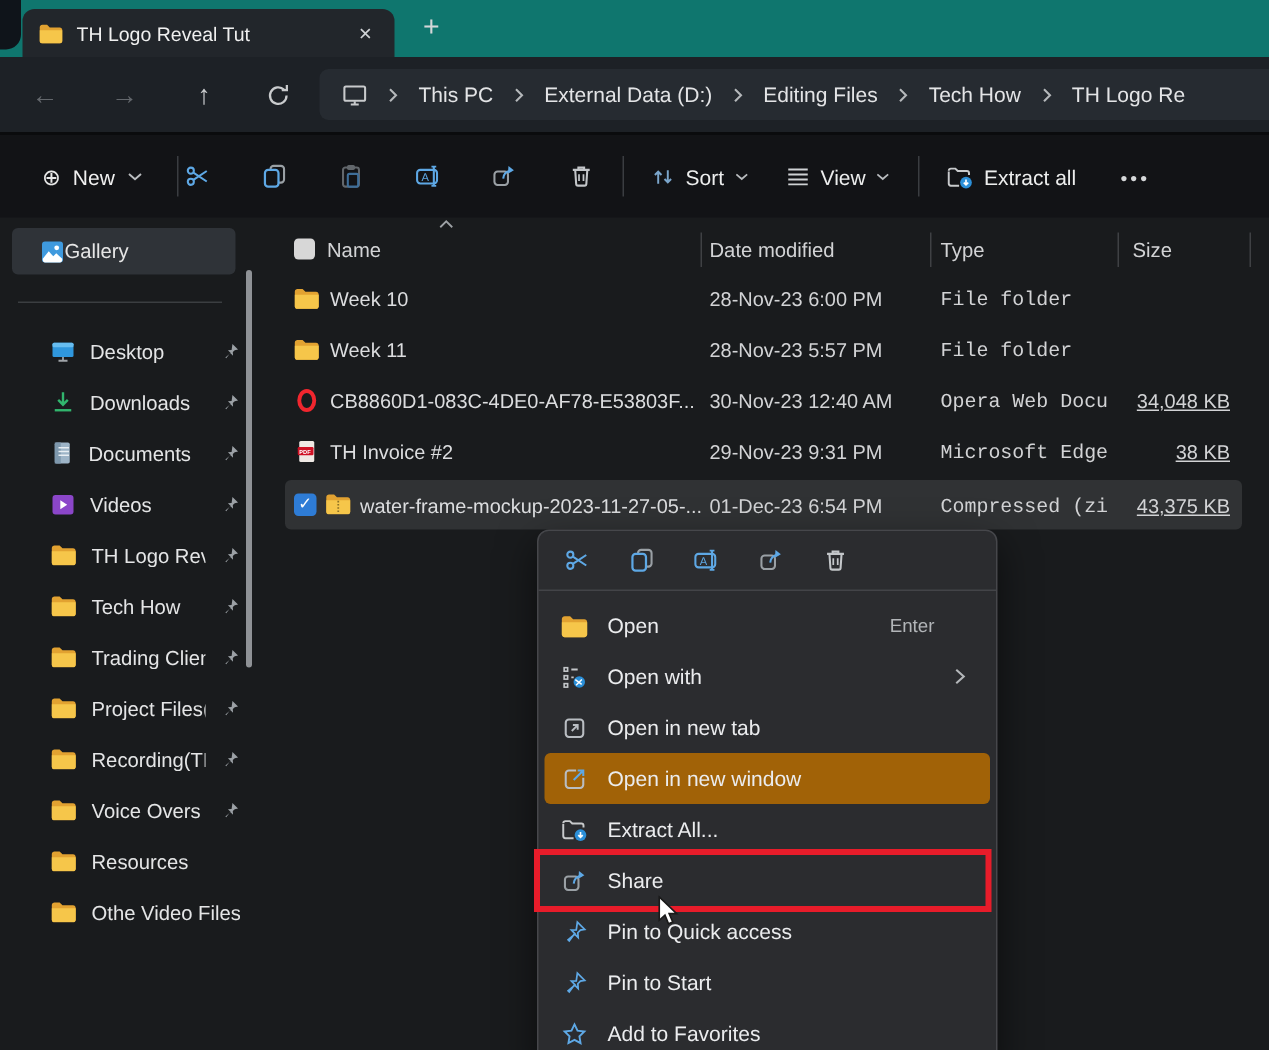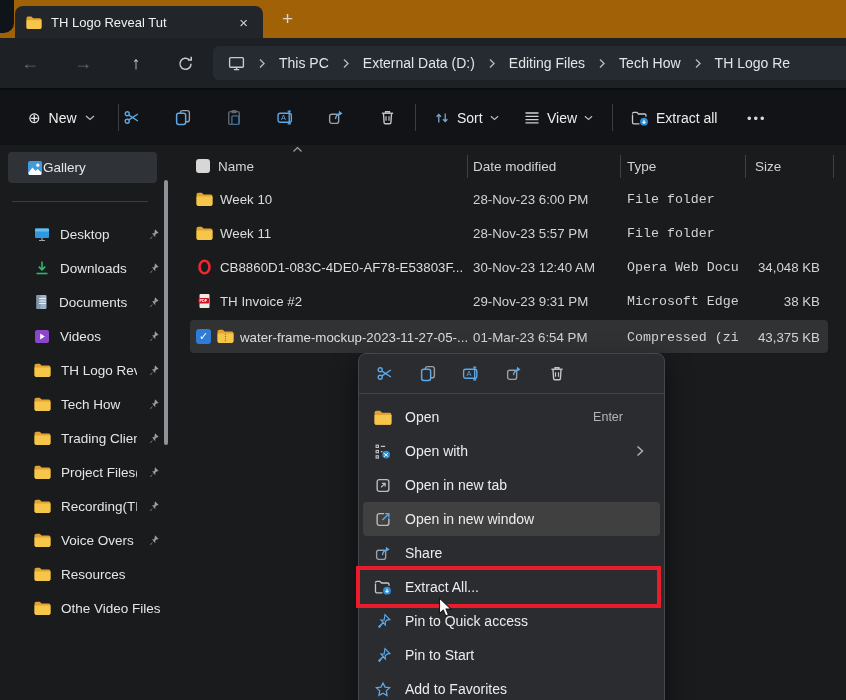--- a/index.html
+++ b/index.html
@@ -6,21 +6,21 @@
   html,body { margin:0; padding:0; }
   body {
     width:846px; height:700px; position:relative; overflow:hidden;
     background:#191b1d; color:#e6e6e6;
     font-family:"Liberation Sans", sans-serif; font-size:13.5px;
     -webkit-font-smoothing:antialiased;
   }
   svg { display:block; }
 
   
-  .tabbar { position:absolute; left:0; top:0; width:846px; height:38px; background:#a16207; }
+  .tabbar { position:absolute; left:0; top:0; width:846px; height:38px; background:#0f766e; }
   .corner-sliver { position:absolute; left:0; top:0; width:14px; height:33px; background:#0f141a; border-radius:0 0 10px 0; }
   .tab { position:absolute; left:15px; top:6px; width:248px; height:32px; background:#22262b;
          border-radius:8px 8px 0 0; display:flex; align-items:center; gap:9px; padding:0 10px 0 11px; }
   .tab-title { flex:1; font-size:13px; color:#f0f0f0; white-space:nowrap; overflow:hidden; }
   .tab-close { color:#cfd2d5; font-size:15px; line-height:1; padding:2px 5px; border-radius:4px; }
   .newtab-btn { position:absolute; left:276px; top:7px; color:#d4d6d8; font-size:19px; line-height:24px; padding:0 6px; }
 
   
   .navbar { position:absolute; left:0; top:38px; width:846px; height:52px; background:#1d2126; border-bottom:2px solid #0a0b0d; }
   .nav-btns { position:absolute; left:18px; top:0; height:50px; display:flex; align-items:center; gap:29px; font-size:18px; }
@@ -58,35 +58,35 @@
   .filelist { position:absolute; left:170px; top:145px; width:676px; height:555px; }
   .col-div { position:absolute; top:10px; width:1px; height:23px; background:#3f4144; }
   .hdr { position:absolute; top:5px; height:33px; font-size:13.5px; color:#d2d3d5; display:flex; align-items:center; }
   .hdr-caret { position:absolute; left:122px; top:1px; }
   .hdr-check { position:absolute; left:26px; top:14px; width:14px; height:14px; background:#d7d7d7; border-radius:3px; }
   .frow { position:absolute; left:0; width:676px; height:34px; }
   .fcell { position:absolute; top:0; height:34px; display:flex; align-items:center; font-size:13.3px; color:#dcdddf; white-space:nowrap; overflow:hidden; }
   .fcell.name { left:50px; width:252px; }
   .fcell.date { left:303px; width:150px; color:#d2d3d5; }
   .fcell.type { left:457px; width:112px; color:#d2d3d5;font-family:Liberation Mono, monospace; }
-  .fcell.size { left:560px; width:90px; justify-content:flex-end; color:#d2d3d5; }
+  .fcell.size { left:560px; width:90px; justify-content:flex-end; color:#d2d3d5;text-decoration:underline; }
   .ficon { position:absolute; left:26px; top:9px; width:17px; height:16px; }
   .sel-bg { position:absolute; left:20px; top:0; width:638px; height:33px; background:#303234; border-radius:4px; }
   .sel-check { position:absolute; left:26px; top:9px; width:15px; height:15px; background:#2e7cd6; border-radius:3px;
                color:#fff; font-size:11px; line-height:15px; text-align:center; }
   .sel-icon { position:absolute; left:47px; top:9px; }
   .sel-name { left:70px !important; width:232px !important; }
 
   
   .cmenu { position:absolute; left:358px; top:353px; width:307px; height:360px; background:#2b2c2f;
            border:1px solid #46474b; border-radius:8px; box-shadow:0 10px 26px rgba(0,0,0,.55); }
   .cmenu-iconrow { height:40px; display:flex; align-items:center; gap:25px; padding-left:17px; border-bottom:1px solid #434448; }
   .cmenu-items { padding-top:6px; }
   .cmenu-item { height:34px; margin:0 4px; padding:0 10px 0 11px; border-radius:4px; display:flex; align-items:center; gap:13px; font-size:14px; color:#ebecee; }
-  .cmenu-item.hover { background:#404040; }
+  .cmenu-item.hover { background:#a16207; }
   .cmenu-label { flex:1; white-space:nowrap; }
   .cmenu-shortcut { color:#b2b5b8; font-size:12.5px; margin-right:27px; }
   .cmenu-chevron { margin-right:6px; }
   .mi { width:18px; height:17px; flex:0 0 auto; }
 
   
   .red-box { position:absolute; left:356px; top:566px; width:305px; height:42px; border:4px solid #e81c2a; z-index:50; }
   .cursor { position:absolute; left:438px; top:597px; z-index:60; }
 </style>
 </head>
@@ -445,21 +445,21 @@
 
   <div class="frow" style="top:175px">
     <div class="sel-bg"></div>
     <div class="sel-check">✓</div>
     <svg class="sel-icon" width="17" height="14" viewBox="0 0 16 13">
         <path d="M.5 2.2C.5 1.2 1.3.5 2.2.5h3.2l1.8 1.8h6.6c1 0 1.7.8 1.7 1.7v7.3c0 1-.8 1.7-1.7 1.7H2.2c-1 0-1.7-.8-1.7-1.7z" fill="#e2a231"></path>
         <path d="M.5 4.2h15v7.1c0 1-.8 1.7-1.7 1.7H2.2c-1 0-1.7-.8-1.7-1.7z" fill="#f6c64a"></path>
         <path d="M8 4.5v1M8 6.5v1M8 8.5v1M8 10.5v1" stroke="#8a7027" stroke-width="1.1"></path>
       </svg>
     <div class="fcell name sel-name">water-frame-mockup-2023-11-27-05-...</div>
-    <div class="fcell date">01-Mar-23 6:54 PM</div>
+    <div class="fcell date">01-Dec-23 6:54 PM</div>
     <div class="fcell type">Compressed (zipp...</div>
     <div class="fcell size">43,375 KB</div>
   </div>
 </div>
 
 <div class="cmenu">
   <div class="cmenu-iconrow">
     <svg class="mi" viewBox="0 0 16 16">
         <circle cx="3.5" cy="4.5" r="1.9" fill="none" stroke="#5ea8e5" stroke-width="1.3"></circle>
         <circle cx="3.5" cy="11.5" r="1.9" fill="none" stroke="#5ea8e5" stroke-width="1.3"></circle>
@@ -519,37 +519,37 @@
       <span class="cmenu-label">Open in new tab</span>
     </div>
     <div class="cmenu-item hover">
       <svg class="mi" viewBox="0 0 16 16">
           <path d="M13.5 7v4.5c0 1.1-.9 2-2 2H4.5c-1.1 0-2-.9-2-2V4.5c0-1.1.9-2 2-2H9" fill="none" stroke="#b9bdc2" stroke-width="1.3"></path>
           <path d="M7.5 8.5L13 3M10 2.5h3.5V6" fill="none" stroke="#5ea8e5" stroke-width="1.3"></path>
         </svg>
       <span class="cmenu-label">Open in new window</span>
     </div>
     <div class="cmenu-item">
-      <svg class="mi" viewBox="0 0 16 16">
-          <rect x="2" y="5" width="8.5" height="8.5" rx="2" fill="none" stroke="#9aa0a5" stroke-width="1.3"></rect>
-          <path d="M7.5 9.5c.3-3 2.2-4.8 5-5" fill="none" stroke="#5ea8e5" stroke-width="1.3"></path>
-          <path d="M10.8 1.6l3.4 2.6-3.7 2.2z" fill="#5ea8e5"></path>
-        </svg>
-      <span class="cmenu-label">Share</span>
-    </div>
-    <div class="cmenu-item">
       <svg class="mi" viewBox="0 0 18 16">
           <path d="M1.5 3.3c0-.8.6-1.4 1.4-1.4h3l1.6 1.6h6.1c.8 0 1.4.6 1.4 1.4v1.3M1.5 3.9v8c0 .8.6 1.4 1.4 1.4h5.5" fill="none" stroke="#c8cacc" stroke-width="1.3"></path>
           <circle cx="13" cy="11.2" r="3.9" fill="#2b8fd8"></circle>
           <path d="M13 9.2v3.3M11.5 11.3l1.5 1.5 1.5-1.5" fill="none" stroke="#fff" stroke-width="1.1"></path>
         </svg>
       <span class="cmenu-label">Extract All...</span>
     </div>
     <div class="cmenu-item">
       <svg class="mi" viewBox="0 0 16 16">
+          <rect x="2" y="5" width="8.5" height="8.5" rx="2" fill="none" stroke="#9aa0a5" stroke-width="1.3"></rect>
+          <path d="M7.5 9.5c.3-3 2.2-4.8 5-5" fill="none" stroke="#5ea8e5" stroke-width="1.3"></path>
+          <path d="M10.8 1.6l3.4 2.6-3.7 2.2z" fill="#5ea8e5"></path>
+        </svg>
+      <span class="cmenu-label">Share</span>
+    </div>
+    <div class="cmenu-item">
+      <svg class="mi" viewBox="0 0 16 16">
           <path d="M9.8 1.6l4.6 4.6-2.7.5-1.6 1.6.2 3-2.3-2.3-3.3 4.4-.7-.7L8.4 9 6.1 6.7l3-.1z" fill="none" stroke="#5ea8e5" stroke-width="1.1"></path>
         </svg>
       <span class="cmenu-label">Pin to Quick access</span>
     </div>
     <div class="cmenu-item">
       <svg class="mi" viewBox="0 0 16 16">
           <path d="M9.8 1.6l4.6 4.6-2.7.5-1.6 1.6.2 3-2.3-2.3-3.3 4.4-.7-.7L8.4 9 6.1 6.7l3-.1z" fill="none" stroke="#5ea8e5" stroke-width="1.1"></path>
         </svg>
       <span class="cmenu-label">Pin to Start</span>
     </div>

